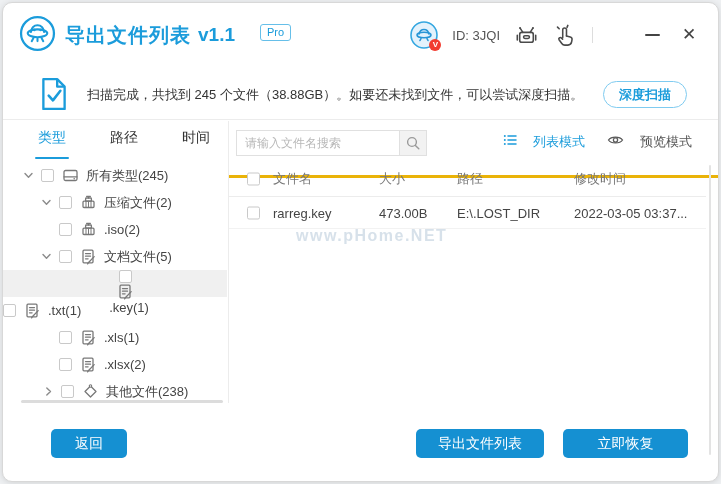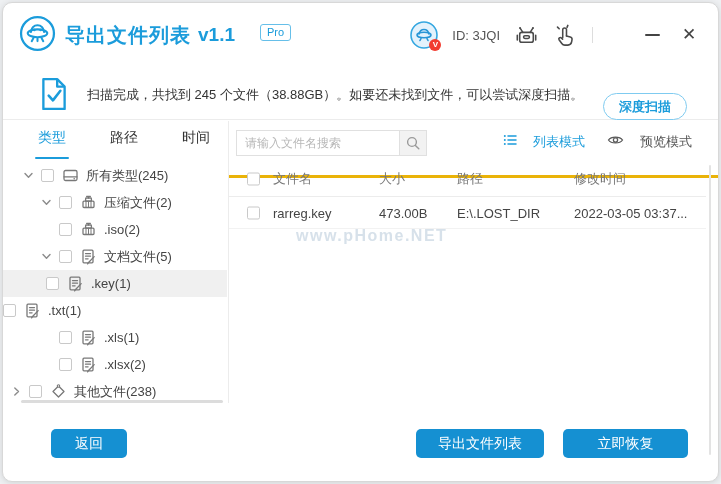--- a/index.html
+++ b/index.html
@@ -23,21 +23,21 @@
   .tb-divider { width:1px; height:16px; background:#ddd; margin:0 2px; }
   .glyph-btn { font-size:17px; color:#444; width:22px; text-align:center; cursor:pointer; line-height:22px; }
   .ham { display:flex; flex-direction:column; gap:3.5px; width:17px; }
   .ham i { display:block; height:1.8px; background:#444; border-radius:1px; }
   .minus { width:15px; height:2px; background:#444; border-radius:1px; }
 
   
   .banner { position:absolute; top:66px; left:0; right:0; height:51px; border-bottom:1px solid #ececec; }
   .banner-icon { position:absolute; left:36px; top:8px; }
   .banner-text { position:absolute; left:84px; top:17px; font-size:13px; color:#333; }
-  .deep-scan-btn { position:absolute; right:31px; top:24px; height:27px; padding:0 15px; background:#fff;
+  .deep-scan-btn { position:absolute; right:31px; top:12px; height:27px; padding:0 15px; background:#fff;
                    border:1px solid #7fcbf0; border-radius:14px; color:#1b9cdb; font-size:13px; font-weight:bold; cursor:pointer; }
 
   
   .sidebar { position:absolute; left:0; top:118px; width:225px; bottom:0; }
   .v-divider { position:absolute; left:225px; top:118px; height:282px; width:1px; background:#ececec; }
   .content { position:absolute; left:226px; top:118px; right:0; height:282px; }
 
   
   .tabs { display:flex; padding-left:33px; gap:40px; height:38px; }
   .tab { position:relative; font-size:14px; color:#333; cursor:pointer; padding:8px 2px; }
@@ -243,21 +243,21 @@
             <svg width="17" height="17" viewBox="0 0 17 17">
               <g fill="none" stroke="#787878" stroke-width="1.3" stroke-linecap="round" stroke-linejoin="round">
                 <rect x="3" y="2.2" width="10" height="12.6" rx="1"></rect>
                 <path d="M5.5,5.6 h5 M5.5,8.2 h5 M5.5,10.8 h2.6"></path>
                 <path d="M8.8,14.2 L14.2,8.6 M8.8,14.2 l-1.2,1.7"></path>
               </g>
             </svg>
           </span>
           <span>文档文件(5)</span>
         </div>
-        <div class="tree-row selected" style="padding-left: 43px;">
+        <div class="tree-row selected" style="padding-left: 28px; flex-direction: column;">
           <span class="cb"></span>
           <span class="ticon">
             <svg width="17" height="17" viewBox="0 0 17 17">
               <g fill="none" stroke="#787878" stroke-width="1.3" stroke-linecap="round" stroke-linejoin="round">
                 <rect x="3" y="2.2" width="10" height="12.6" rx="1"></rect>
                 <path d="M5.5,5.6 h5 M5.5,8.2 h5 M5.5,10.8 h2.6"></path>
                 <path d="M8.8,14.2 L14.2,8.6 M8.8,14.2 l-1.2,1.7"></path>
               </g>
             </svg>
           </span>
@@ -295,21 +295,21 @@
             <svg width="17" height="17" viewBox="0 0 17 17">
               <g fill="none" stroke="#787878" stroke-width="1.3" stroke-linecap="round" stroke-linejoin="round">
                 <rect x="3" y="2.2" width="10" height="12.6" rx="1"></rect>
                 <path d="M5.5,5.6 h5 M5.5,8.2 h5 M5.5,10.8 h2.6"></path>
                 <path d="M8.8,14.2 L14.2,8.6 M8.8,14.2 l-1.2,1.7"></path>
               </g>
             </svg>
           </span>
           <span>.xlsx(2)</span>
         </div>
-        <div class="tree-row" style="padding-left: 8px;">
+        <div class="tree-row" style="padding-left: 20px; margin-left: 20px;">
           <span class="chev">
             <svg width="11" height="11" viewBox="0 0 11 11">
               <path d="M3.8,2 L7.5,5.5 L3.8,9" fill="none" stroke="#8b8b8b" stroke-width="1.4" stroke-linecap="round" stroke-linejoin="round"></path>
             </svg>
           </span>
           <span class="cb"></span>
           <span class="ticon">
             <svg width="17" height="17" viewBox="0 0 17 17">
               <g fill="none" stroke="#787878" stroke-width="1.3" stroke-linecap="round" stroke-linejoin="round">
                 <path d="M8.5,3 L14,8.5 L8.5,14 L3,8.5 Z"></path>

